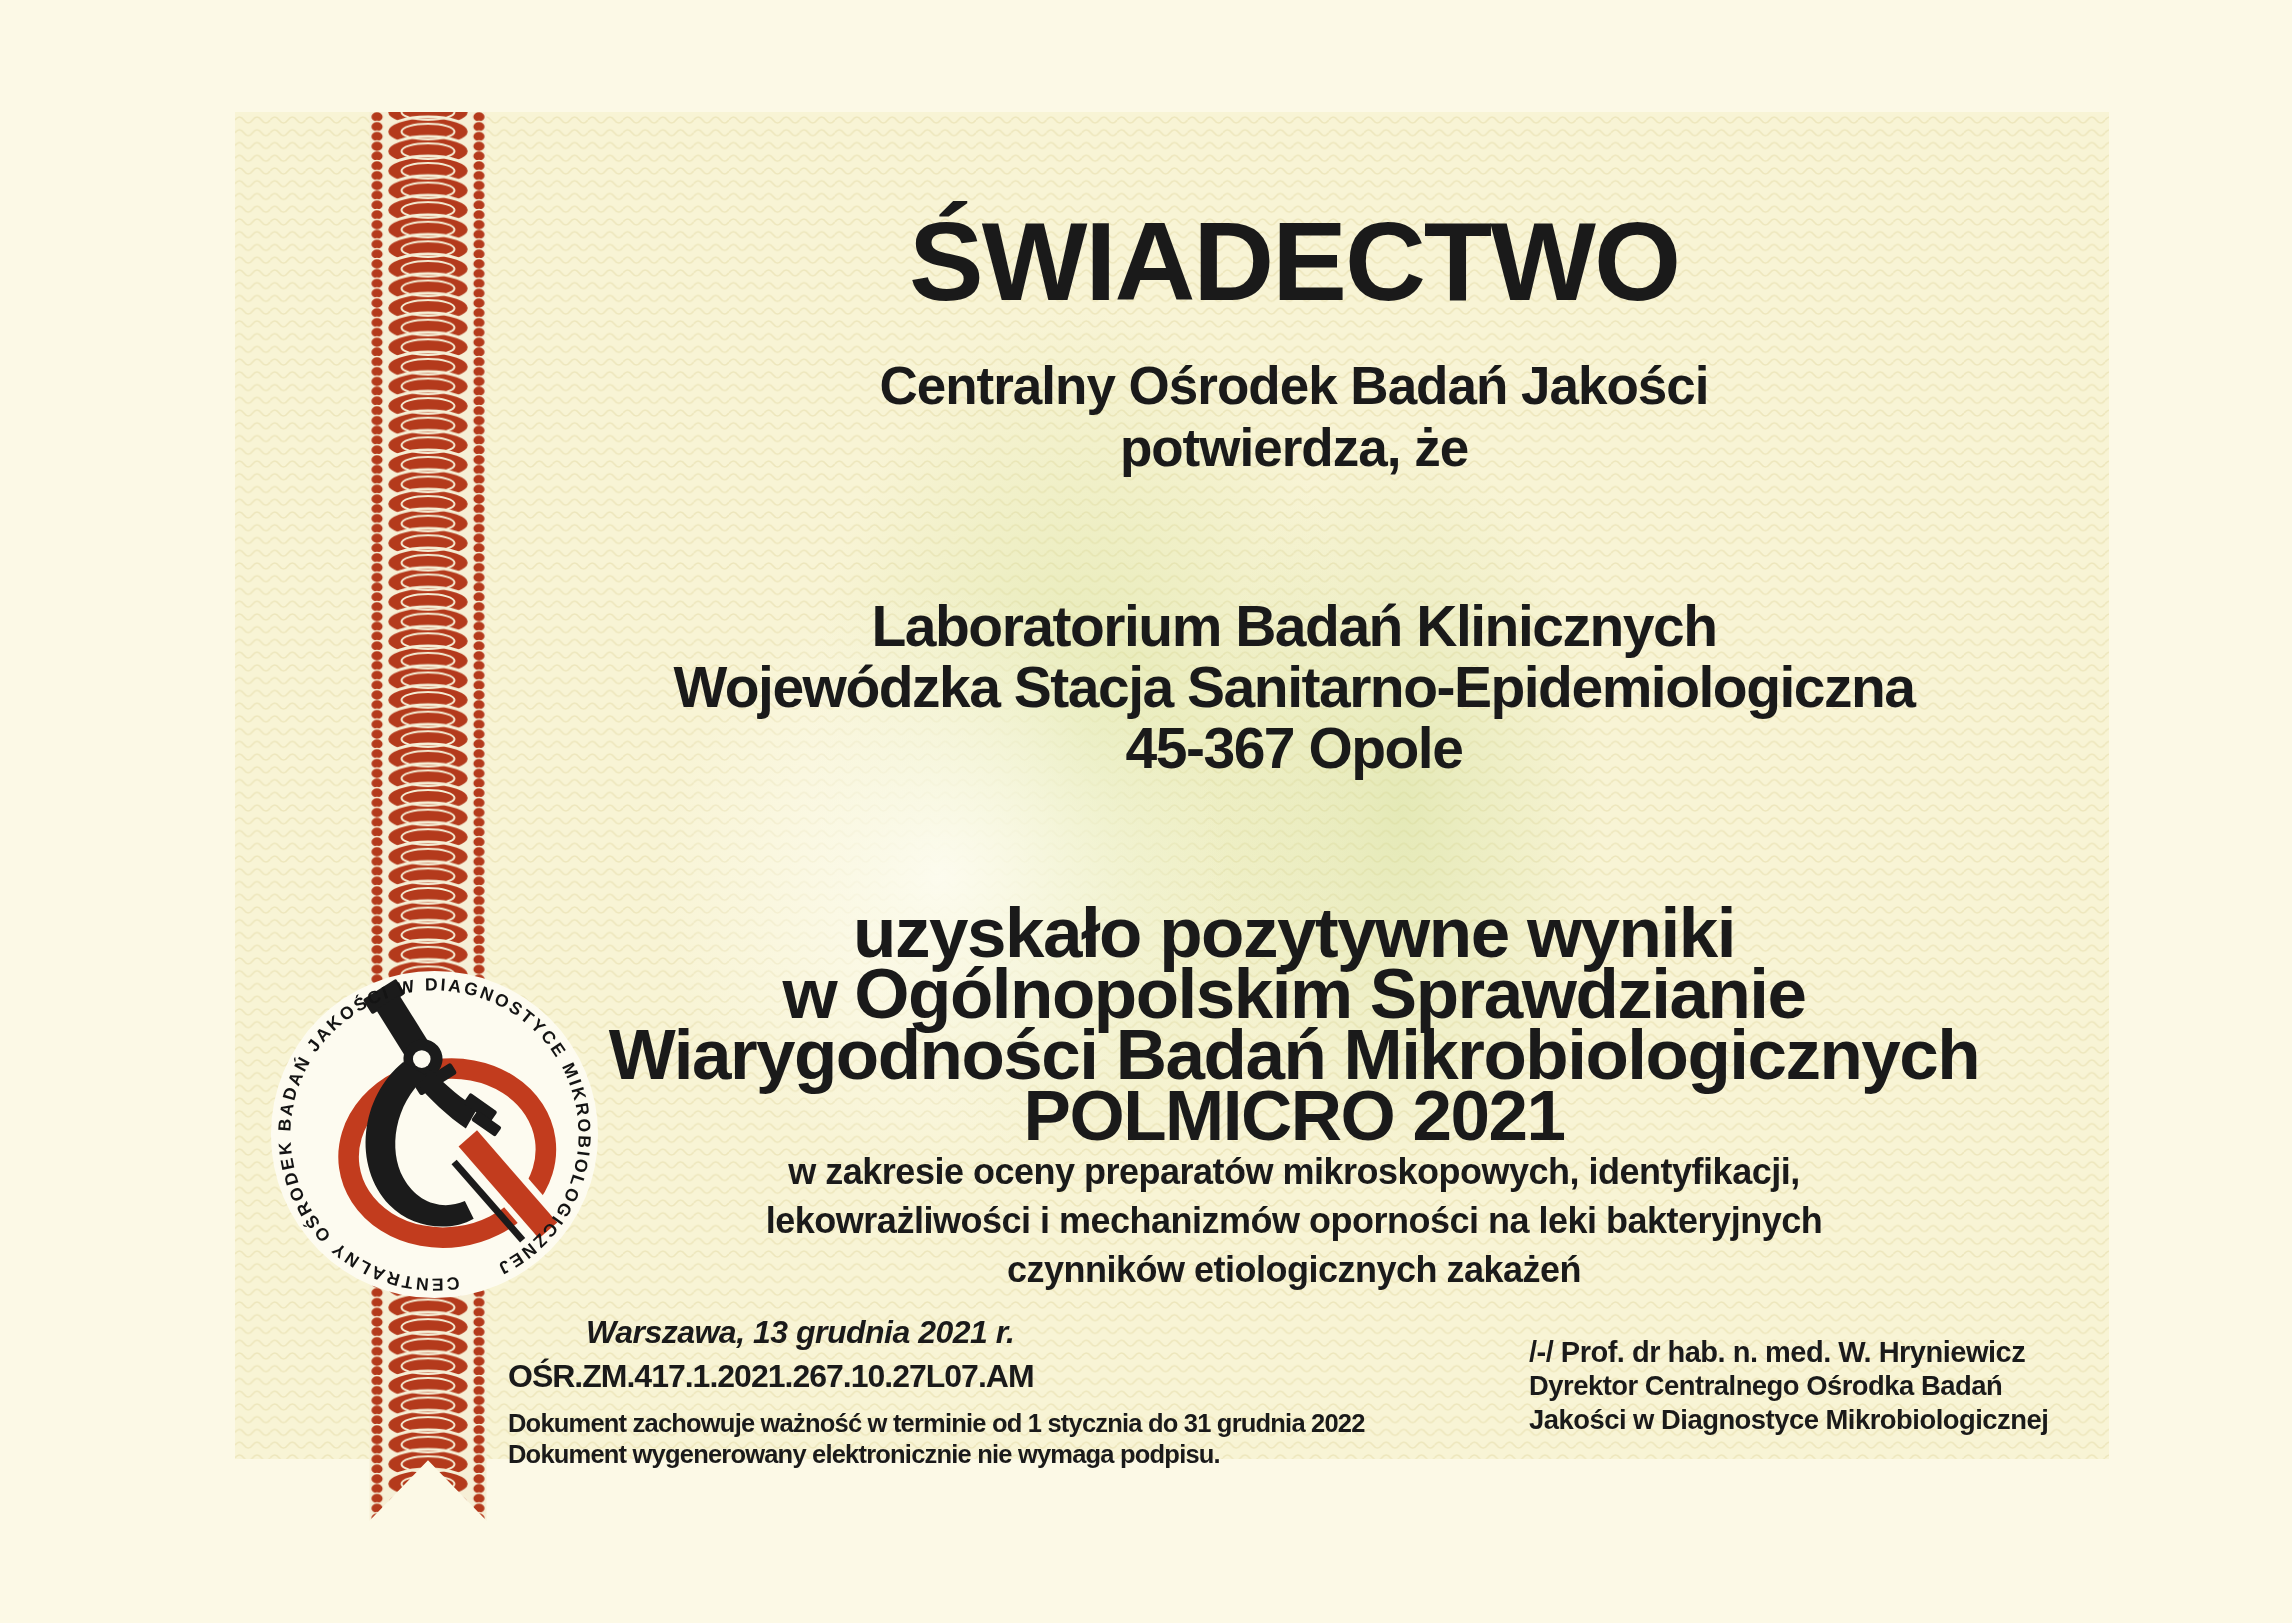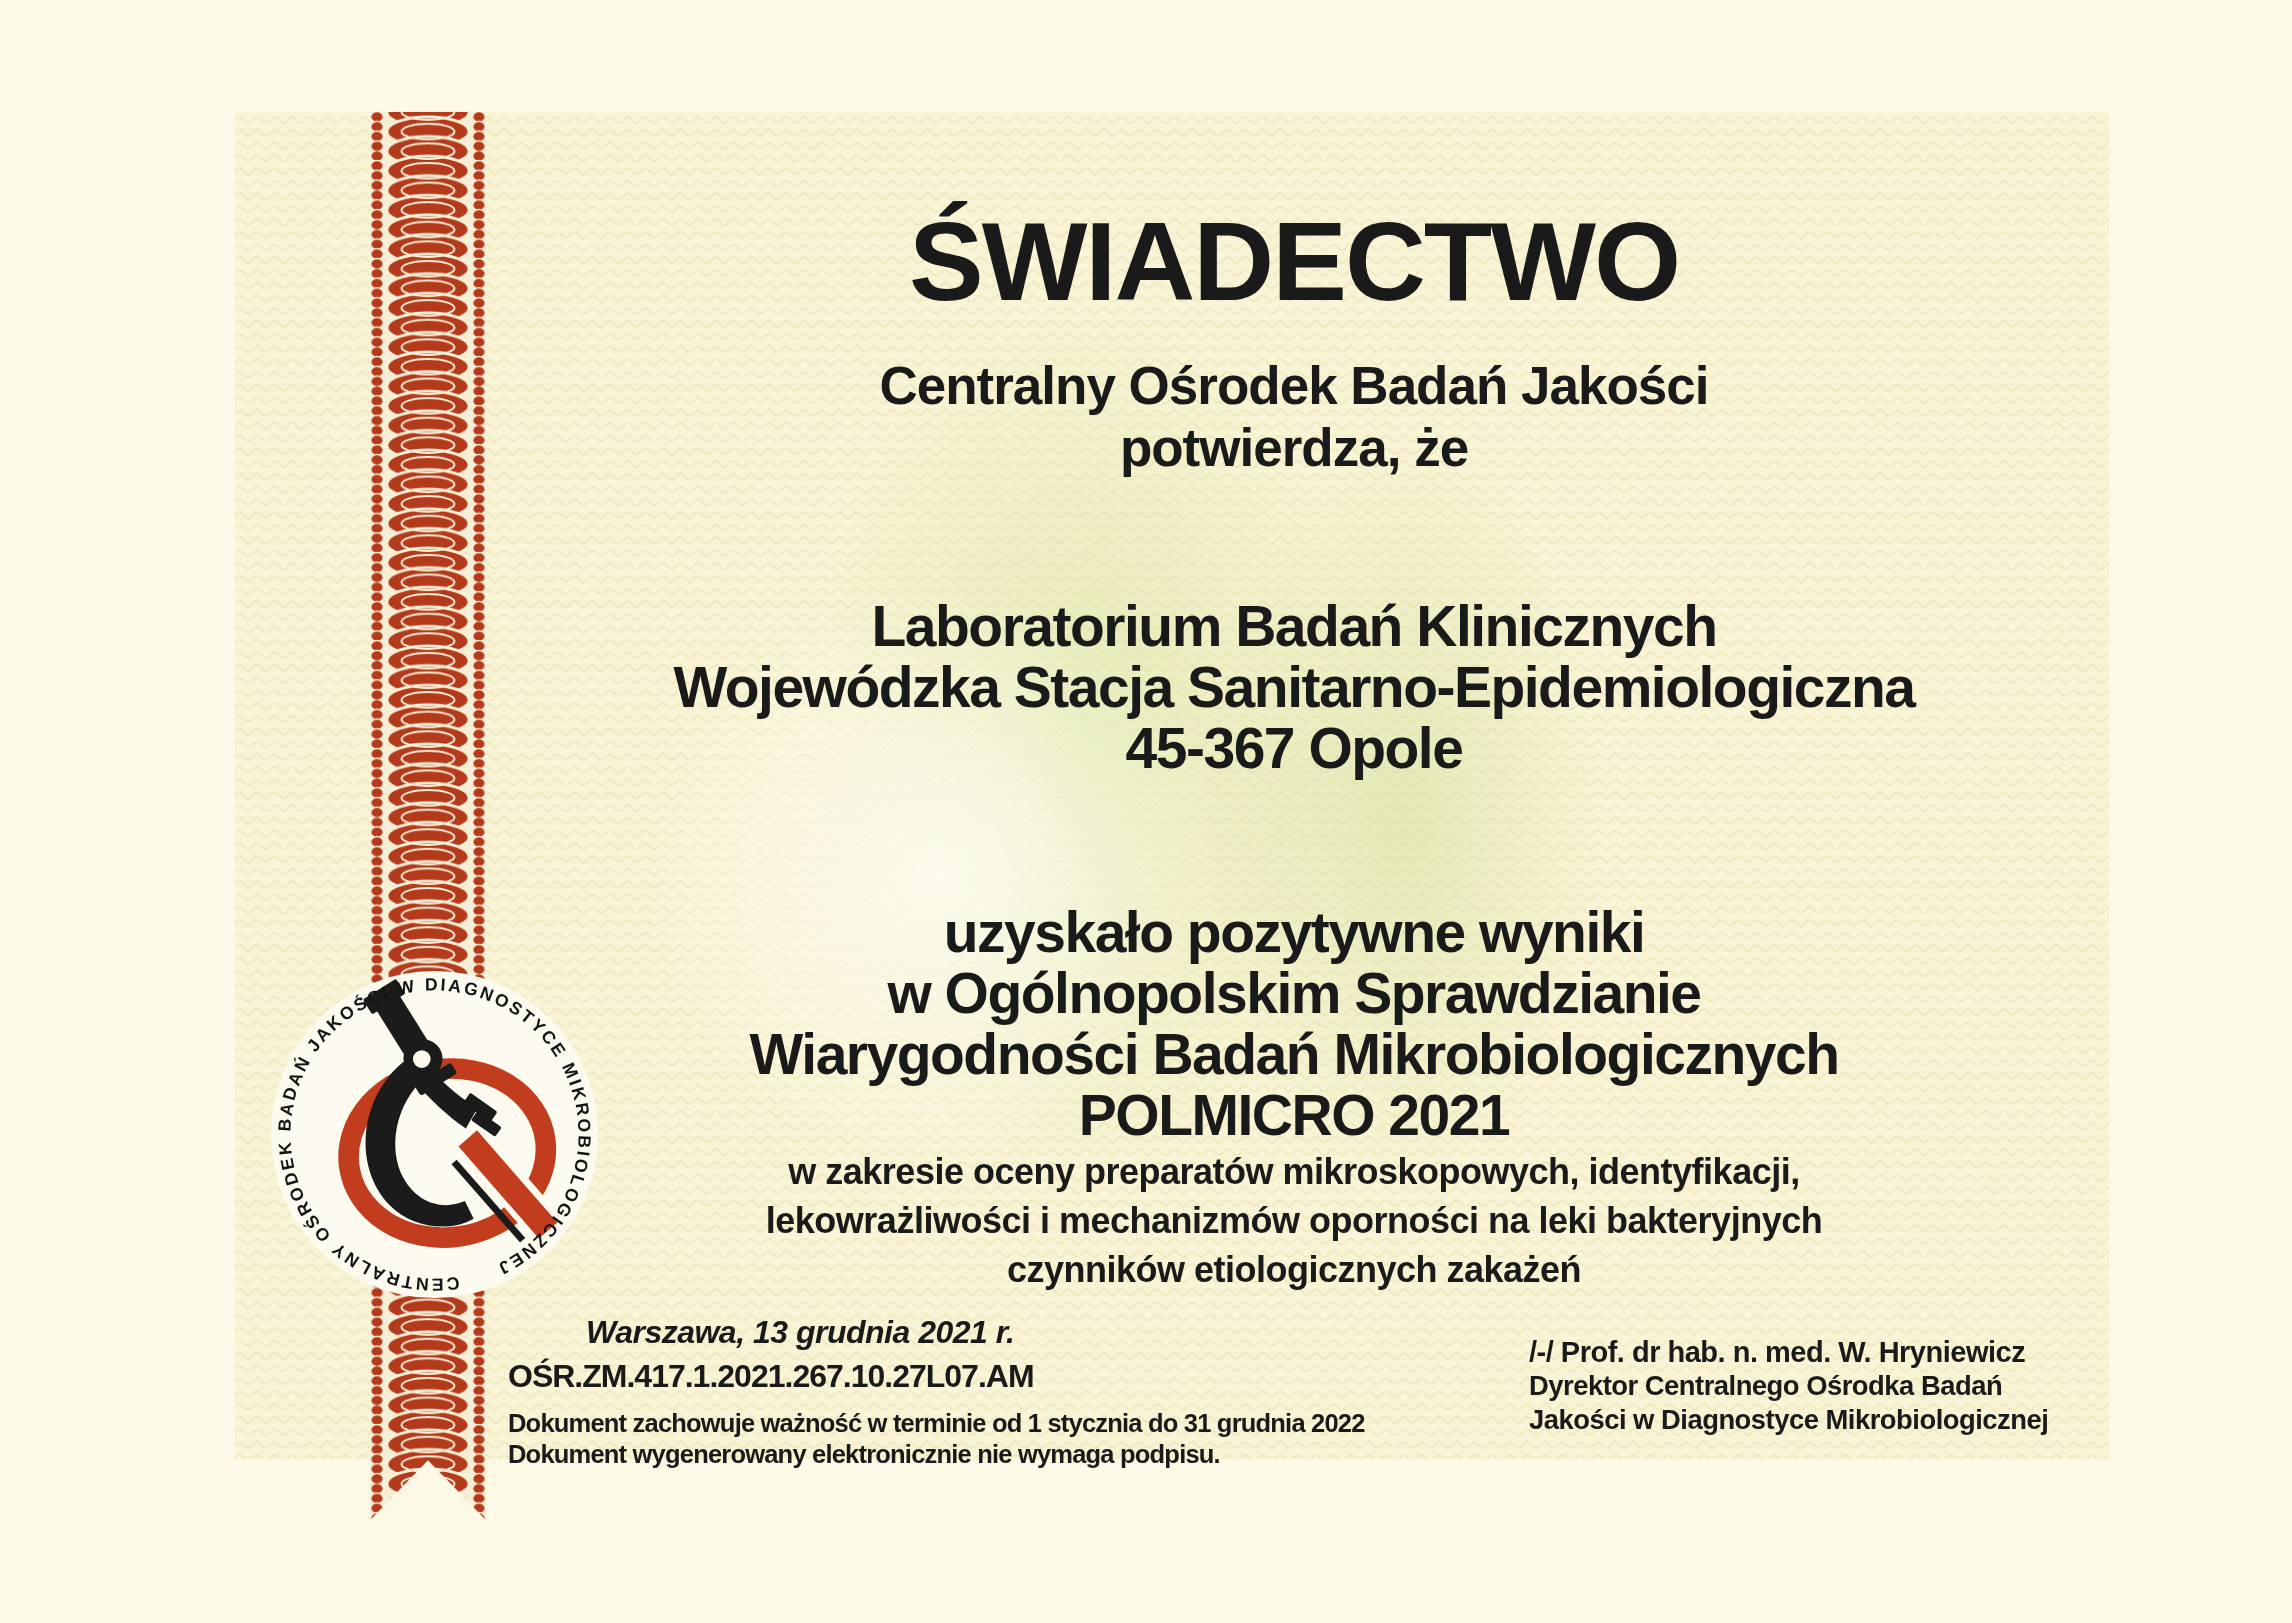--- a/index.html
+++ b/index.html
@@ -23,21 +23,21 @@
   .wm-3 { left:882px; top:167px; width:568px; height:1059px;
           background:radial-gradient(closest-side, rgba(204,220,146,.45), rgba(204,220,146,0) 70%); }
 
   .ribbon { position:absolute; left:369px; top:112px; }
   .seal   { position:absolute; left:268px; top:968px; }
 
   .col { position:absolute; left:451px; width:1686px; text-align:center; }
   .title-block   { top:182px; font-size:112px; letter-spacing:-2px; line-height:1;margin-top:24px; }
   .issuer-block  { top:355px; font-size:53px; line-height:62px; letter-spacing:-1px; }
   .recipient-block { top:596px; font-size:57px; line-height:61px; letter-spacing:-1.5px; }
-  .award-block   { top:902px; font-size:57px; line-height:61px; letter-spacing:-1.5px; }
+  .award-block   { top:902px; font-size:71px; line-height:61px; letter-spacing:-1.5px; }
   .scope-block   { top:1147px; font-size:36px; line-height:49px; letter-spacing:-0.5px; }
 
   .place-date { position:absolute; left:586px; top:1314px; font-size:32px; font-style:italic; letter-spacing:-0.5px; }
   .ref-number { position:absolute; left:508px; top:1358px; font-size:32px; letter-spacing:-1px; }
   .validity-note  { position:absolute; left:508px; top:1409px; font-size:25.5px; letter-spacing:-0.8px; }
   .signature-note { position:absolute; left:508px; top:1440px; font-size:25.5px; letter-spacing:-0.8px; }
 
   .signatory { position:absolute; left:1529px; top:1335px; width:549px; text-align:left; line-height:34px; }
   .signatory .s1 { font-size:29px; letter-spacing:-0.5px; }
   .signatory .s2, .signatory .s3 { font-size:27.4px; letter-spacing:-0.5px; }

